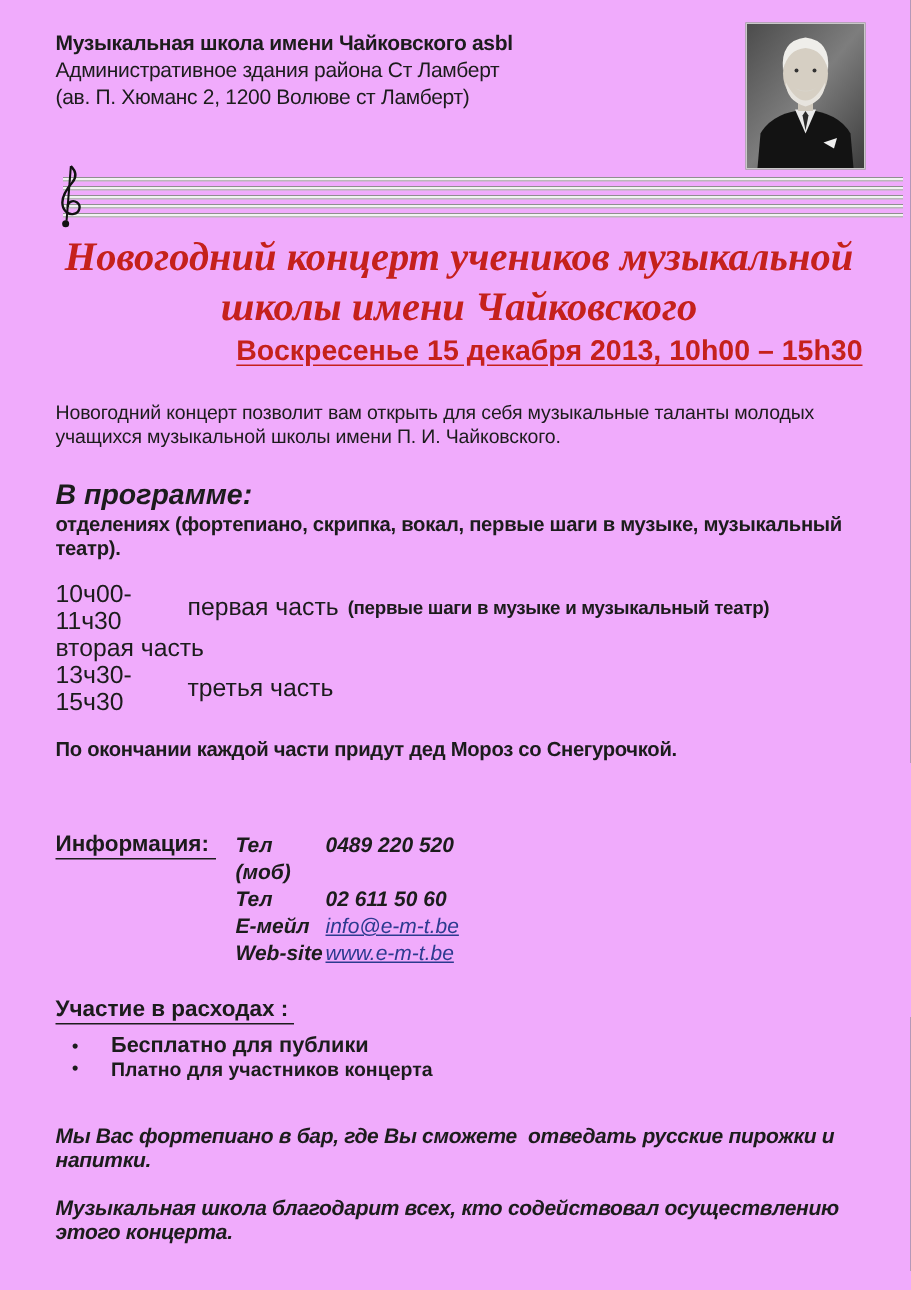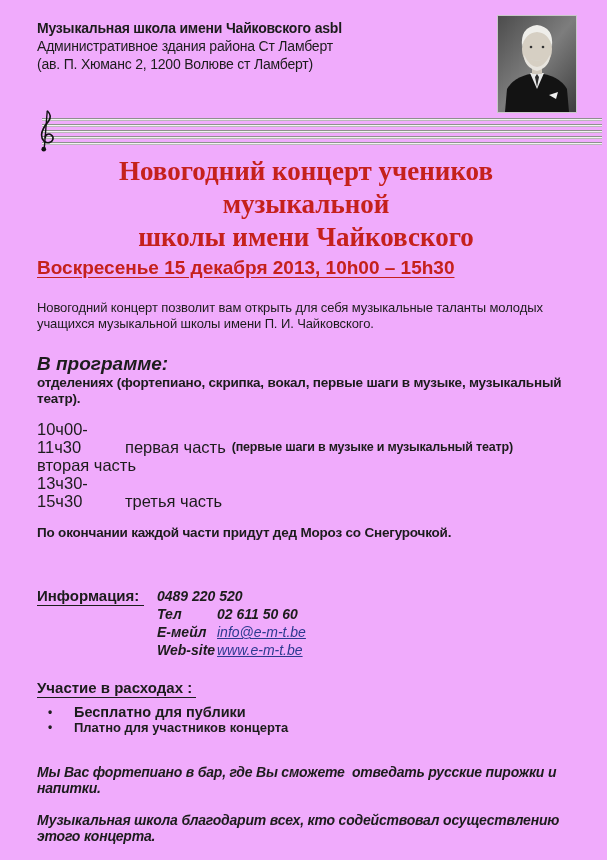--- a/index.html
+++ b/index.html
@@ -30,36 +30,36 @@
   .staff .line{
     position:absolute;left:5px;right:-27px;height:3px;
     background:linear-gradient(to bottom,#8f8f8f 0 1px,#f2f2f2 1px 2px,#b9b9b9 2px 3px);
   }
   .l1{top:9px}.l2{top:15px}.l3{top:21px}.l4{top:27px}.l5{top:33px}
   .clef{position:absolute;left:1px;top:1px;z-index:2;}
 
   
   .title{
     margin:0;font-family:"Liberation Serif","DejaVu Serif",serif;
-    font-weight:bold;
+    font-weight:bold;font-style:italic;
     font-size:27px;line-height:33px;text-align:center;color:#c5211c;
   }
   .date{
-    margin-top:2px;text-align:left;color:#c5211c;
+    margin-top:2px;text-align:right;color:#c5211c;
     font-weight:bold;font-size:19px;line-height:24px;
     text-decoration:underline;text-underline-offset:3px;
   }
 
   .intro{margin:20px 0 0 0;font-size:13px;line-height:15.5px;letter-spacing:-.1px;max-width:545px;}
 
   .prog-h{margin:21px 0 0 0;font-size:19px;line-height:23px;font-weight:bold;font-style:italic;}
   .prog-desc div{font-size:13.5px;line-height:15.5px;font-weight:bold;letter-spacing:-.2px;}
 
   .schedule{margin-top:14px;}
-  .srow{display:flex;align-items:flex-end;font-size:16.5px;line-height:18px;}
+  .srow{display:flex;align-items:center;font-size:16.5px;line-height:18px;}
   .srow .time{width:88px;flex:0 0 88px;}
   .srow .note{font-size:12.5px;font-weight:bold;margin-left:6px;letter-spacing:-.2px;}
 
   .afternote{margin:15px 0 0 0;font-size:13.5px;line-height:16px;font-weight:bold;letter-spacing:-.2px;}
 
   .info{margin-top:46px;display:flex;}
   .info-h{
     flex:0 0 120px;font-size:15px;font-weight:bold;line-height:18px;
   }
   .info-h span{border-bottom:1.6px solid #1c1c1c;padding-right:5px;padding-bottom:1px;}
@@ -156,20 +156,21 @@
       <span class="note" data-bind="program.schedule.2.note"></span>
     </div>
   </div>
 
   <p class="afternote" data-bind="program.after_note">По окончании каждой части придут дед Мороз со Снегурочкой.</p>
 
   <div class="info">
     <div class="info-h"><span data-bind="info.heading">Информация:</span></div>
     <div class="info-rows">
       <div class="irow">
+        <span class="lbl" data-bind="info.rows.0.label">Тел (моб)</span>
         <span class="val" data-bind="info.rows.0.value">0489 220 520</span>
       </div>
       <div class="irow">
         <span class="lbl" data-bind="info.rows.1.label">Тел</span>
         <span class="val" data-bind="info.rows.1.value">02 611 50 60</span>
       </div>
       <div class="irow">
         <span class="lbl" data-bind="info.rows.2.label">Е-мейл</span>
         <a class="val" href="#" data-bind="info.rows.2.value">info@e-m-t.be</a>
       </div>

